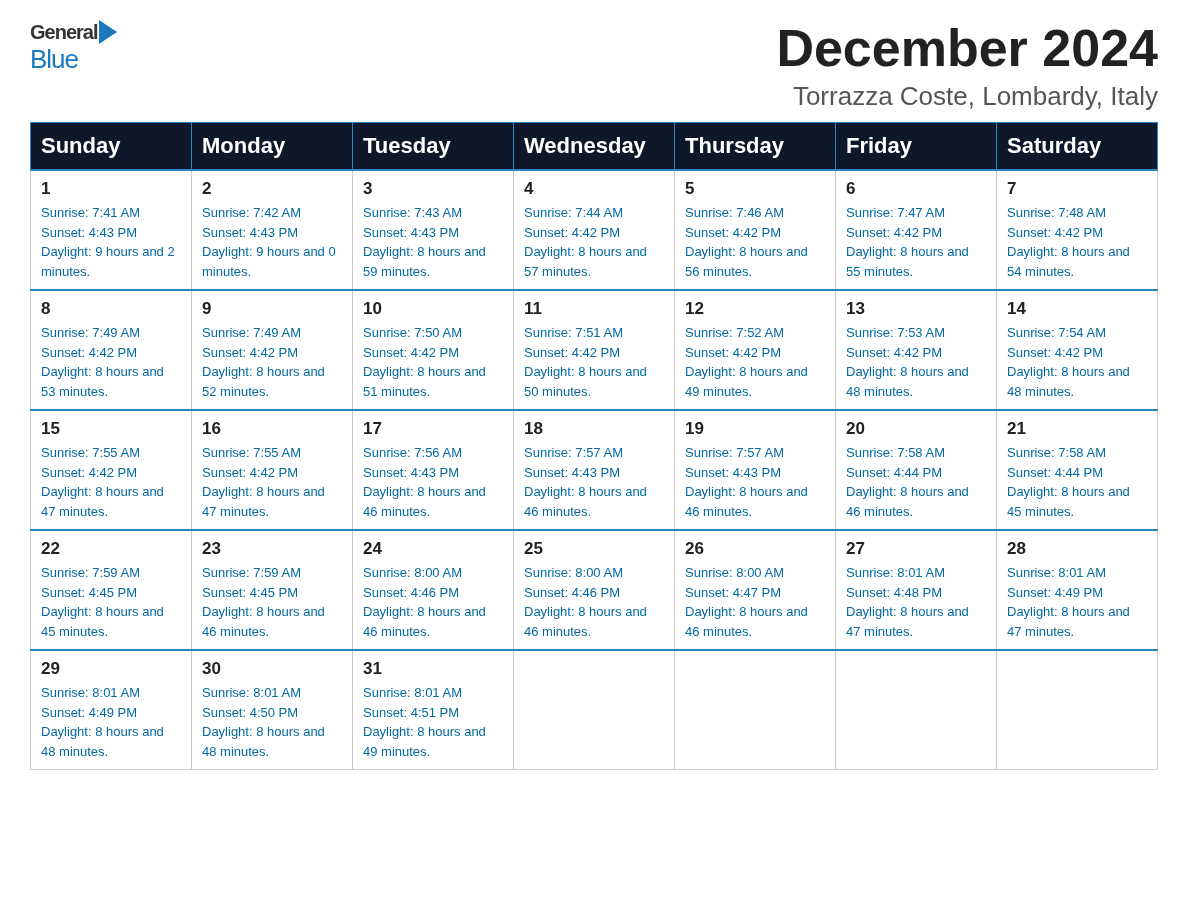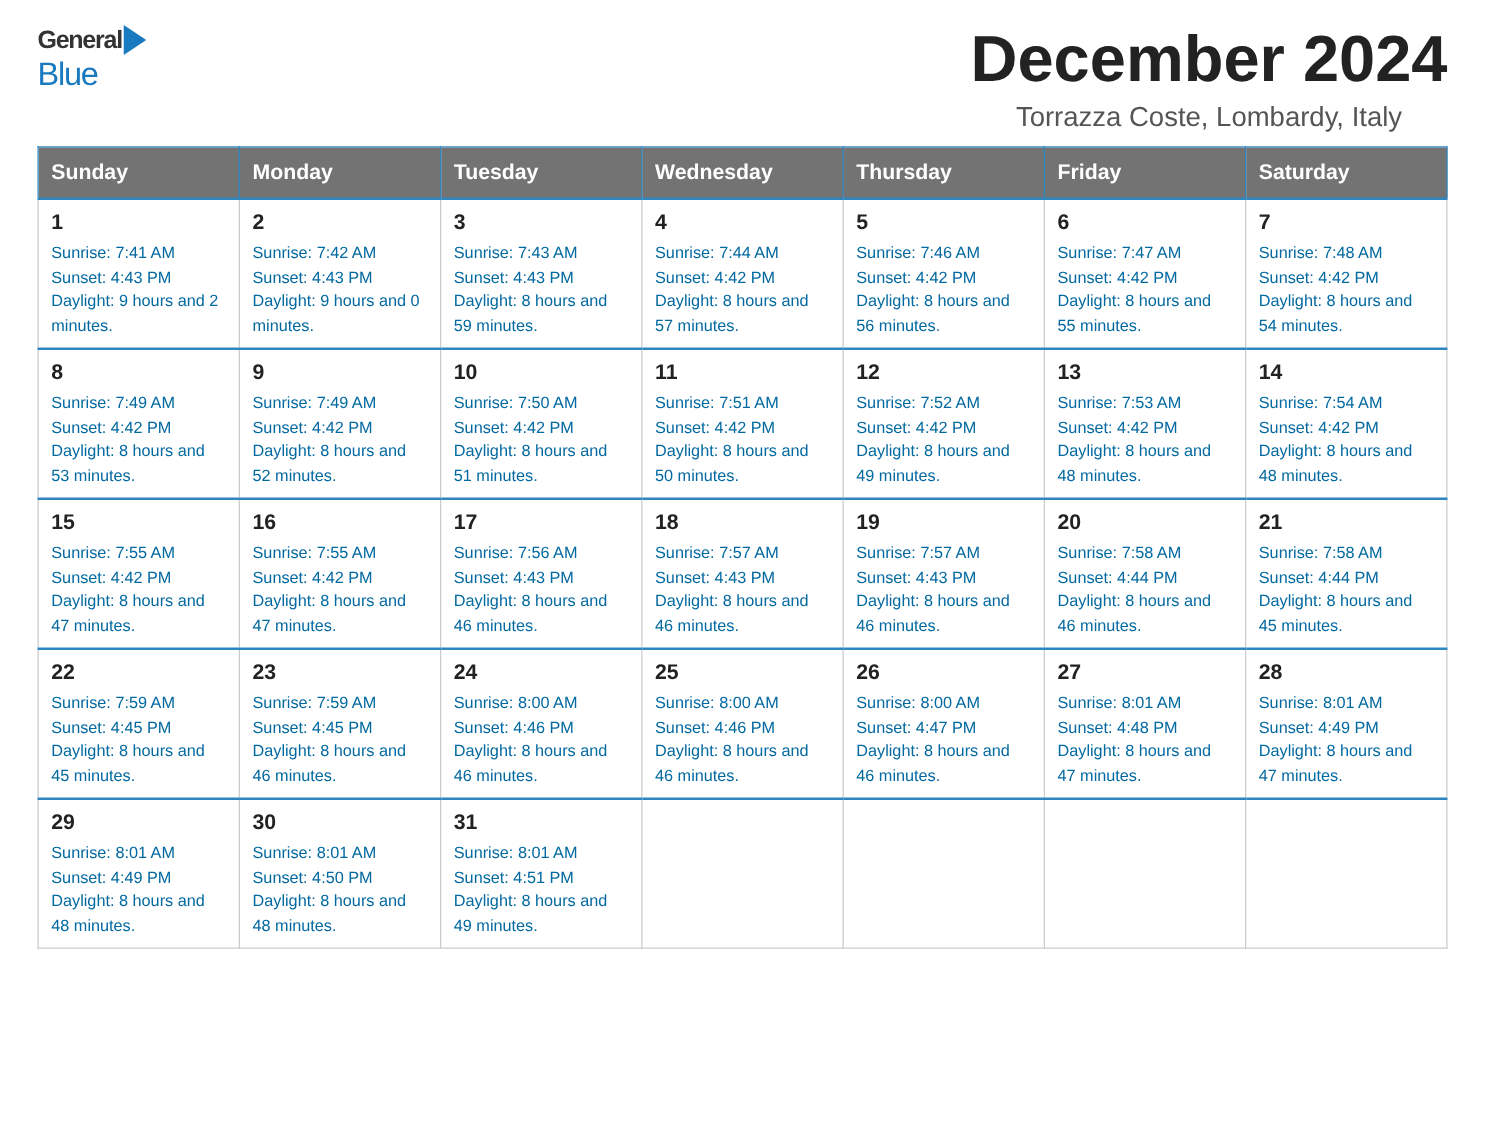--- a/index.html
+++ b/index.html
@@ -28,34 +28,33 @@
     .title-block {
       text-align: right;
     }
     .month-title {
       font-size: 52px;
       font-weight: bold;
       color: #222;
       line-height: 1.1;
     }
     .location {
-      font-size: 22px;
+      font-size: 26px;
       color: #555;
       margin-top: 4px;
-      text-align: center;
     }
     .calendar-table {
       width: 100%;
       border-collapse: collapse;
       margin-top: 10px;
     }
     .calendar-table th {
-      background-color: #737373;
+      background-color: #0f172a;
       color: #fff;
-      font-size: 17px;
+      font-size: 22px;
       font-weight: bold;
       padding: 10px 10px;
       text-align: left;
       border: 1px solid #2e86c1;
     }
     .calendar-table td {
       vertical-align: top;
       border: 1px solid #ccc;
       padding: 8px 10px;
       width: 14.28%;

